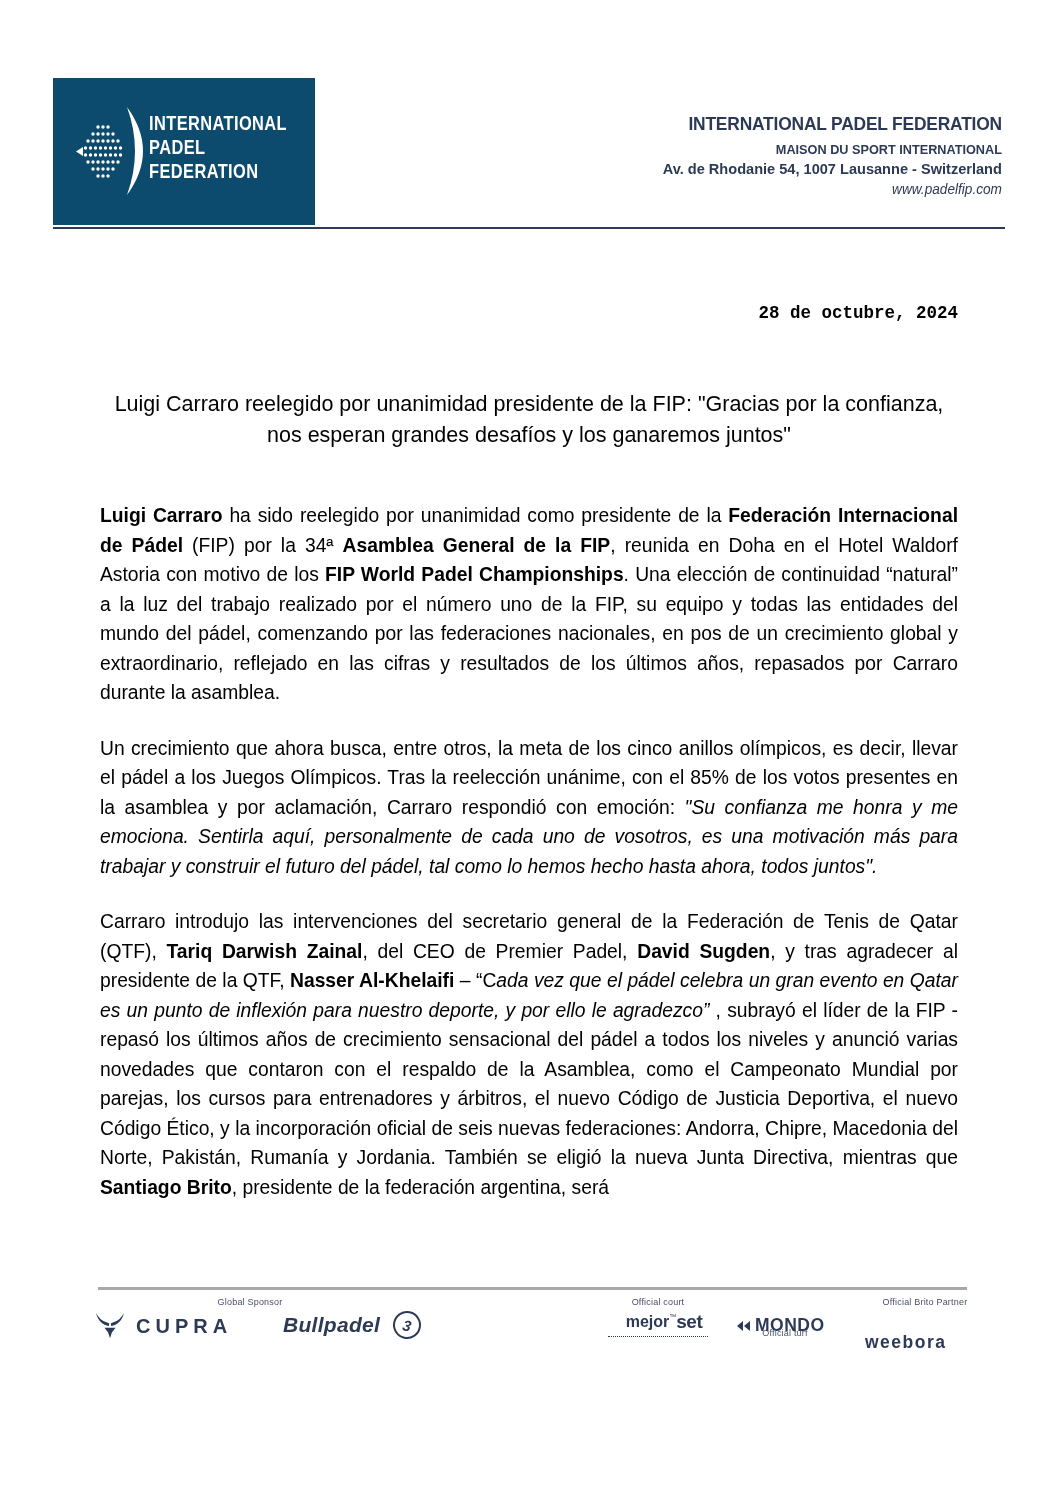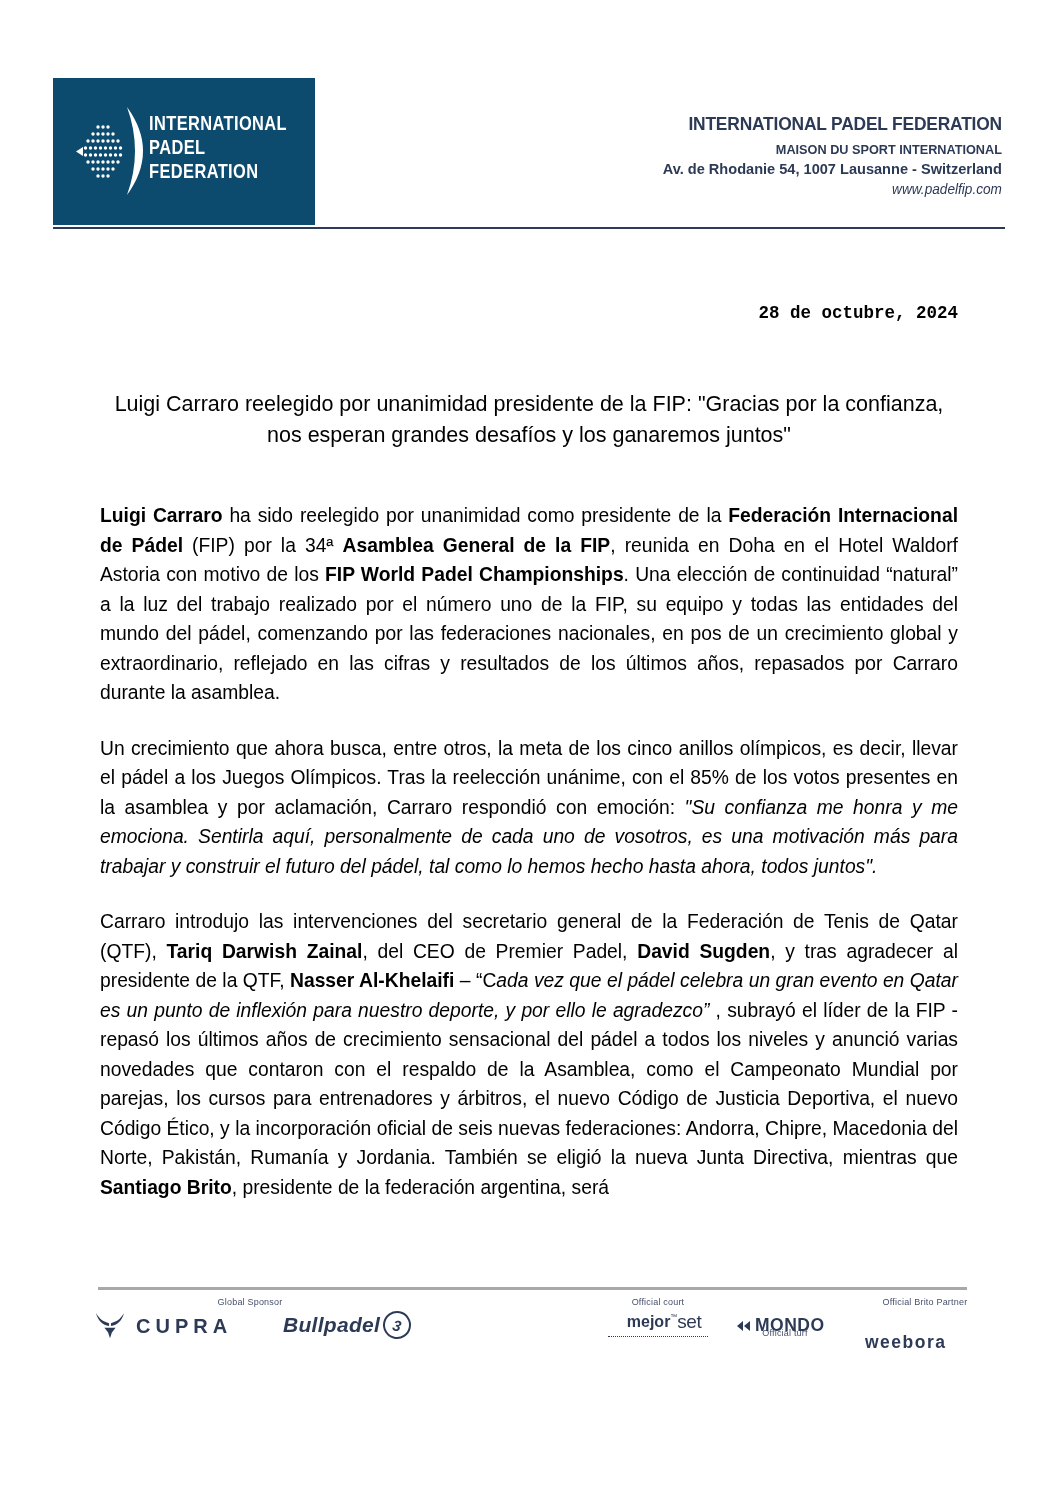--- a/index.html
+++ b/index.html
@@ -64,32 +64,32 @@
     text-align:center; letter-spacing:.2px;
   }
   .lab-global { left:90px;  width:320px; }
   .lab-court  { left:598px; width:120px; }
   .lab-turf   { left:725px; width:120px;margin-top:31px; }
   .lab-travel { left:845px; width:160px; }
 
   .logo-row { position:absolute; display:flex; align-items:center; color:#2d3a56; }
   .cupra { left:95px; top:1312px; gap:11px; }
   .cupra-text { font-size:20px; font-weight:600; letter-spacing:5px; }
-  .bullpadel { left:283px; top:1311px; gap:3px; }
+  .bullpadel { left:283px; top:1311px; gap:13px; }
   .bullpadel-text { font-size:21px; font-weight:bold; font-style:italic; letter-spacing:.3px; }
   .bullpadel-badge {
     width:24px; height:24px; border:2.5px solid #2d3a56; border-radius:50%;
     display:flex; align-items:center; justify-content:center;
     font-size:15px; font-weight:bold; font-style:italic; transform:rotate(12deg);
   }
   .mejorset { left:608px; top:1311px; width:100px; justify-content:center;
     border-bottom:1px dotted #2d3a56; padding-bottom:3px; }
   .mejorset-reg  { font-size:16px; font-weight:700;padding-left:12px; }
   .mejorset-tm   { font-size:7px; vertical-align:top; position:relative; top:-6px; }
-  .mejorset-bold { font-size:19px; font-weight:normal; letter-spacing:-.5px; }
+  .mejorset-bold { font-size:19px; font-weight:bold; letter-spacing:-.5px; }
   .mondo { left:737px; top:1315px; gap:3px; }
   .mondo-text { font-size:17.5px; font-weight:bold; letter-spacing:.5px; }
   .weebora { left:865px; top:1312px; }
   .weebora-text { font-size:17.5px; font-weight:600; letter-spacing:1.5px;margin-top:20px; }
 </style>
 </head>
 <body>
 
 <div class="page">
 

